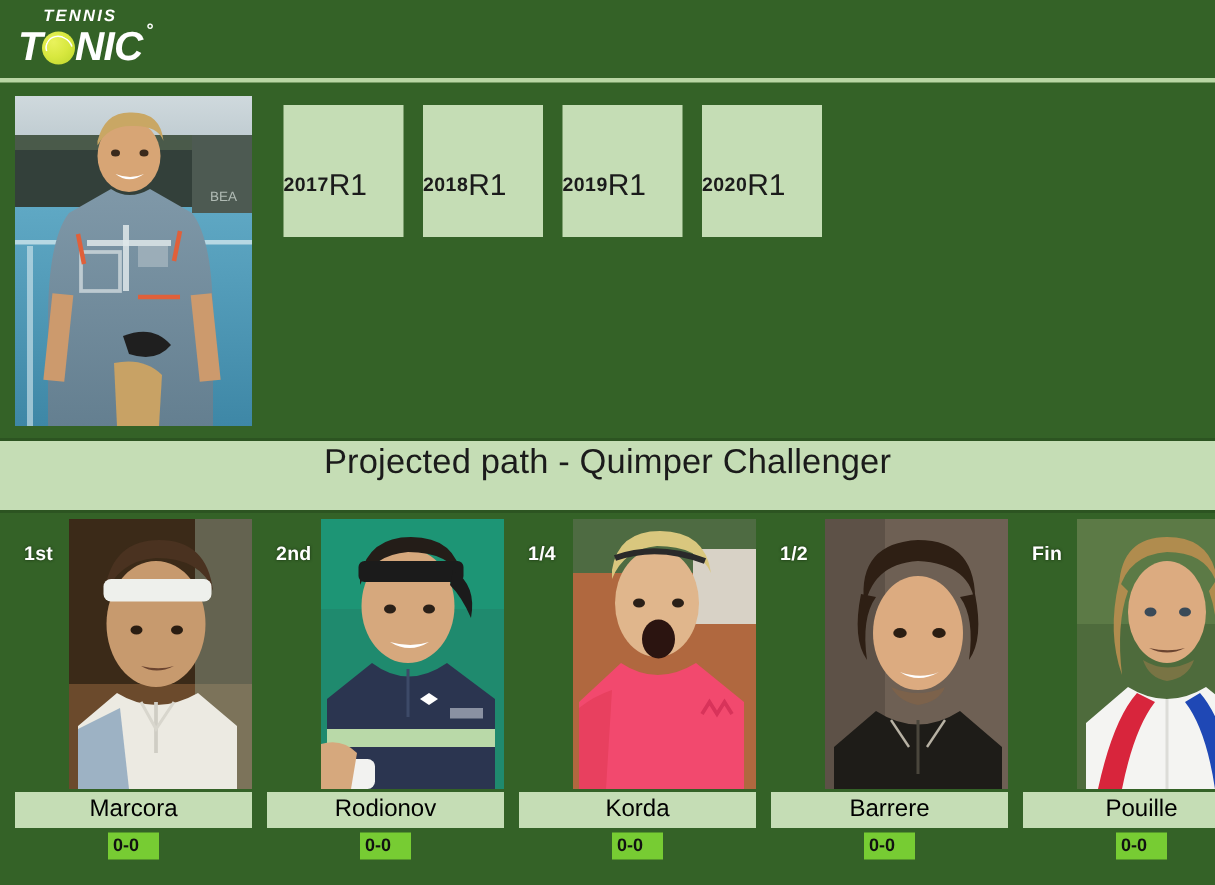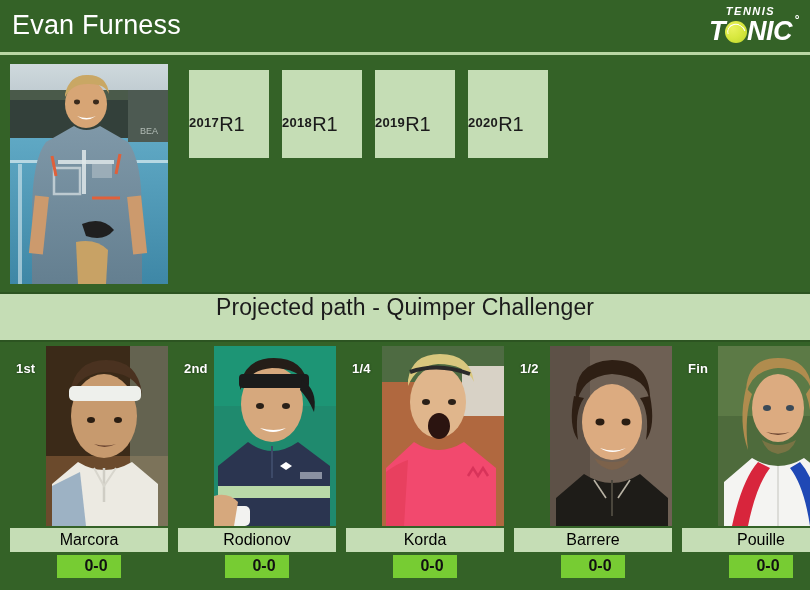--- a/index.html
+++ b/index.html
@@ -216,31 +216,30 @@
     align-items: center;
     justify-content: center;
     color: #000000;
     font-size: 16px;
     margin-top: 2px;
   }
   .score-badge {
     margin-top: 3px;
     background: #77cc33;
     color: #111111;
-    font-size: 16px;
+    font-size: 12px;
     font-weight: bold;
-    padding: 2px 13px 3px 27px;
+    padding: 2px 13px 3px 3px;
     line-height: 1.1;
   }
 </style>
 </head>
 <body>
 
 <div class="header">
-  <div class="player-title">Evan Furness</div>
 
   <div class="logo">
     <div class="logo-top">TENNIS</div>
     <div class="logo-bottom">
       <span>T</span>
       <span class="logo-ball"></span>
       <span>NIC</span>
       <span class="logo-dot">°</span>
     </div>
   </div>

